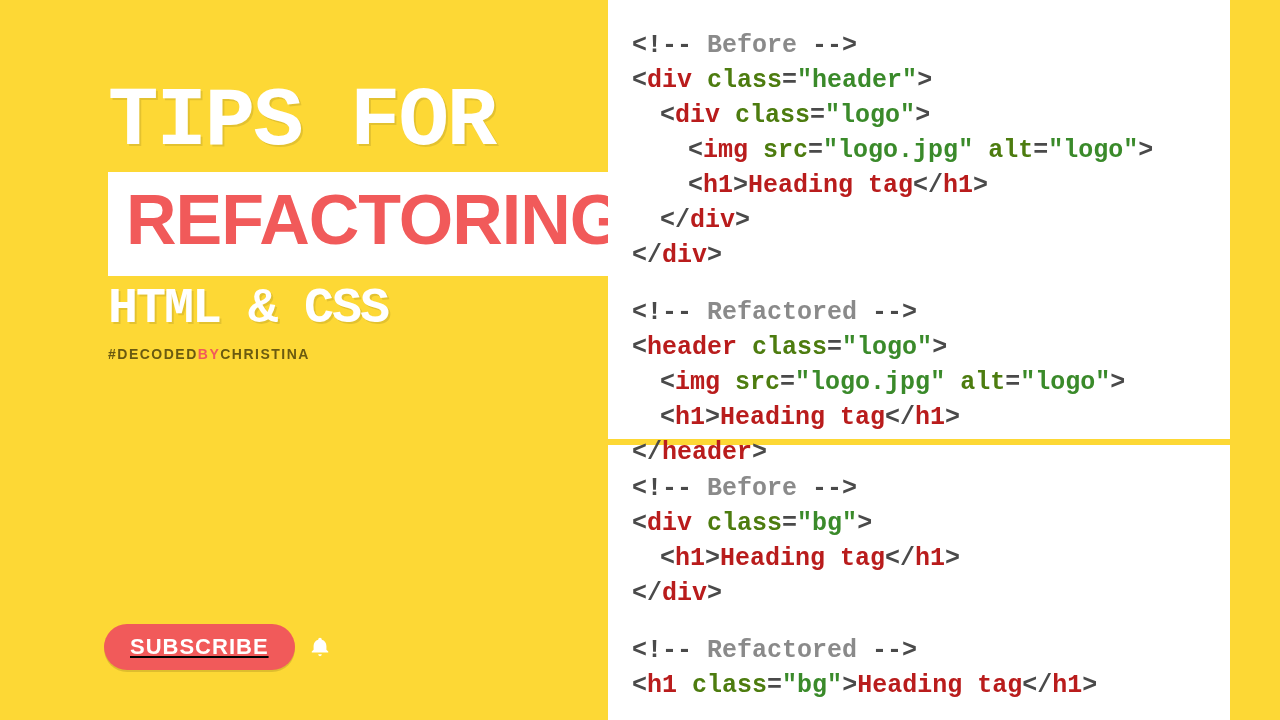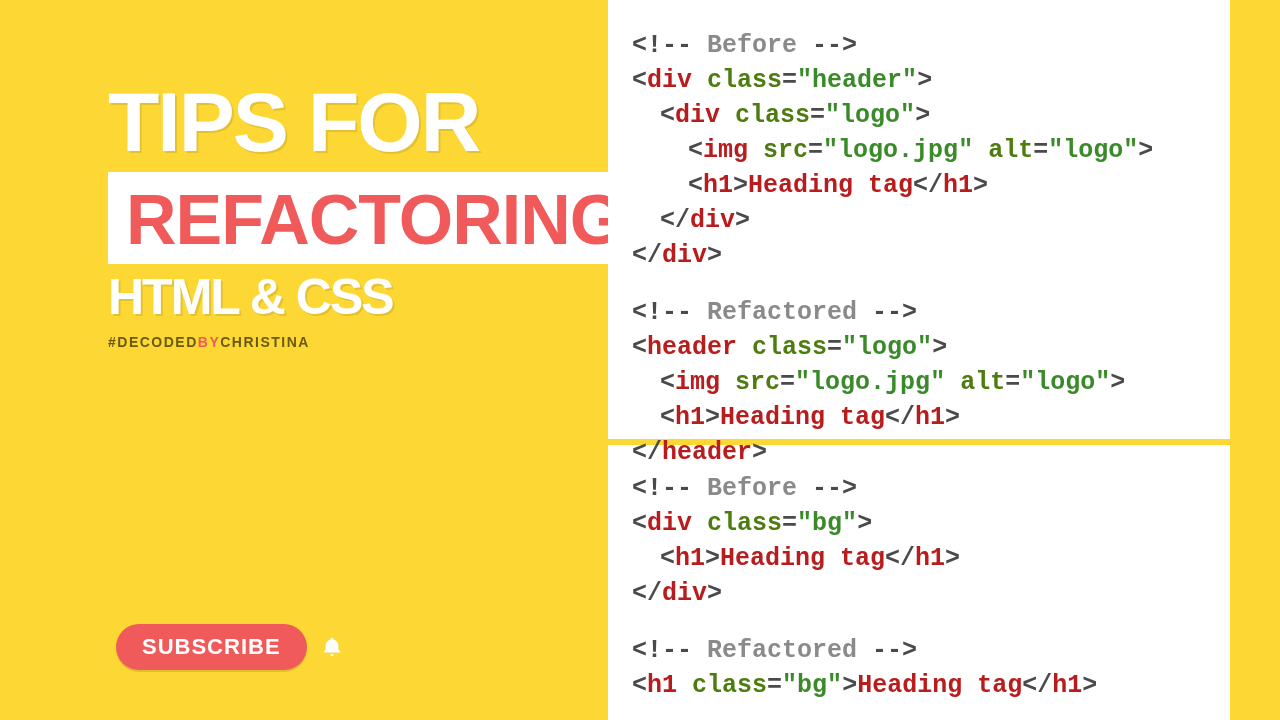--- a/index.html
+++ b/index.html
@@ -7,34 +7,34 @@
   .bg-yellow { position: absolute; top: 0; bottom: 0; background: #fdd835; }
   .bg-left { left: 0; width: 78px; }
   .bg-right { right: 0; width: 50px; }
   .left-panel {
     position: absolute; left: 78px; top: 0; width: 530px; height: 720px;
     background: #fdd835; padding: 80px 30px 30px 30px;
   }
   .title-line1, .title-line3 {
     font-size: 84px; font-weight: 900; color: #fff; letter-spacing: -2px;
     text-shadow: 2px 2px 0 rgba(0,0,0,0.1); line-height: 1.0;
-    font-family: Liberation Sans, sans-serif;
+    font-family: Liberation Mono, monospace;
   }
   .title-line3 { font-size: 50px; }
   .title-box {
-    display: inline-block; background: #fff; padding: 8px 18px 4px 18px; margin: 8px 0;
+    display: inline-block; background: #fff; padding: 8px 18px 16px 18px; margin: 8px 0;
   }
   .title-line2 {
     font-size: 70px; font-weight: 900; color: #f15a5a; letter-spacing: -1px;
     font-family: Impact, 'Arial Black', sans-serif;
   }
   .hashtag { margin-top: 12px; font-size: 14px; font-weight: 700; letter-spacing: 1.5px; }
   .hash-dark { color: #6a5a10; }
   .hash-red { color: #f15a5a; }
-  .subscribe-row { position: absolute; left: 116px; bottom: 50px; display: flex; align-items: center; gap: 14px; }
+  .subscribe-row { position: absolute; left: 104px; bottom: 50px; display: flex; align-items: center; gap: 14px; text-decoration: underline; }
   .sub-btn {
     background: #f15a5a; color: #fff; border: none; padding: 10px 26px; border-radius: 30px;
     font-size: 22px; font-weight: 700; letter-spacing: 1px; font-family: Impact, 'Arial Black', sans-serif;
     box-shadow: 0 2px 0 rgba(0,0,0,0.12);
   }
   .bell-icon { width: 22px; height: 22px; fill: #fff; }
 
   .code-area { position: absolute; left: 608px; top: 0; right: 50px; bottom: 0; background: #fff; }
   .code-block { padding: 20px 24px; font-family: 'Courier New', monospace; font-size: 25px; font-weight: 700; line-height: 1.4; }
   .code-block.first { border-bottom: 6px solid #fdd835; height: 445px; padding-top: 28px;}

